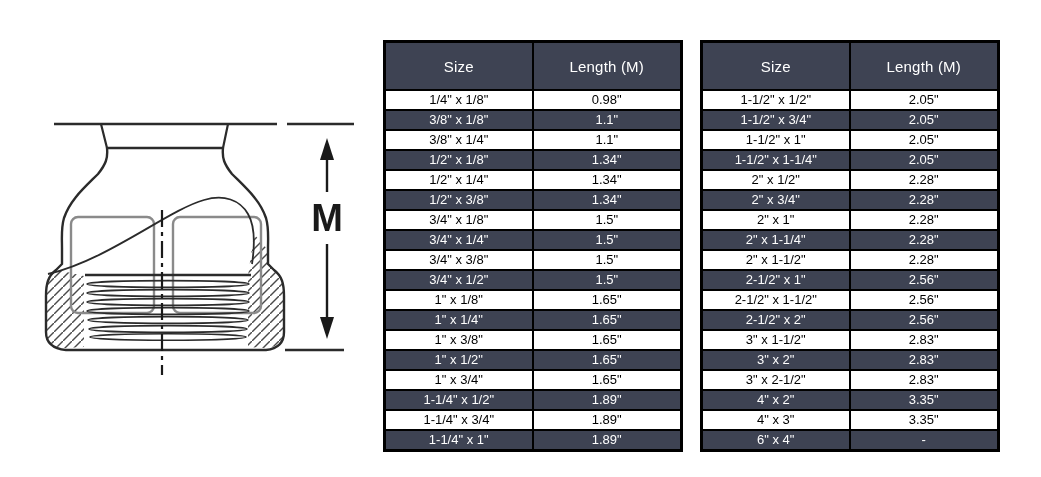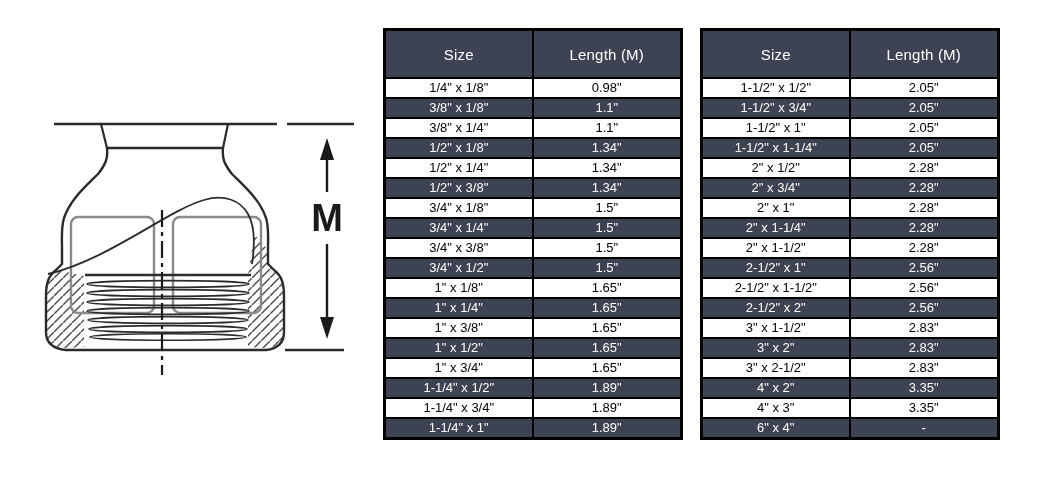--- a/index.html
+++ b/index.html
@@ -9,21 +9,21 @@
     position:relative; overflow:hidden;
   }
   .stage { position:relative; width:1041px; height:477px; }
 
   
   .diagram { position:absolute; left:18px; top:98px; width:342px; height:292px; }
   .diagram svg { display:block; }
 
   
   .size-table {
-    position:absolute; top:28px;
+    position:absolute; top:40px;
     border-collapse:collapse;
     border:3px solid #000;
     table-layout:fixed;
     width:297px;
   }
   #table-1 { left:383px; }
   #table-2 { left:700px; }
   .size-table th {
     height:44px;
     background:var(--header-bg, #3e4353);

